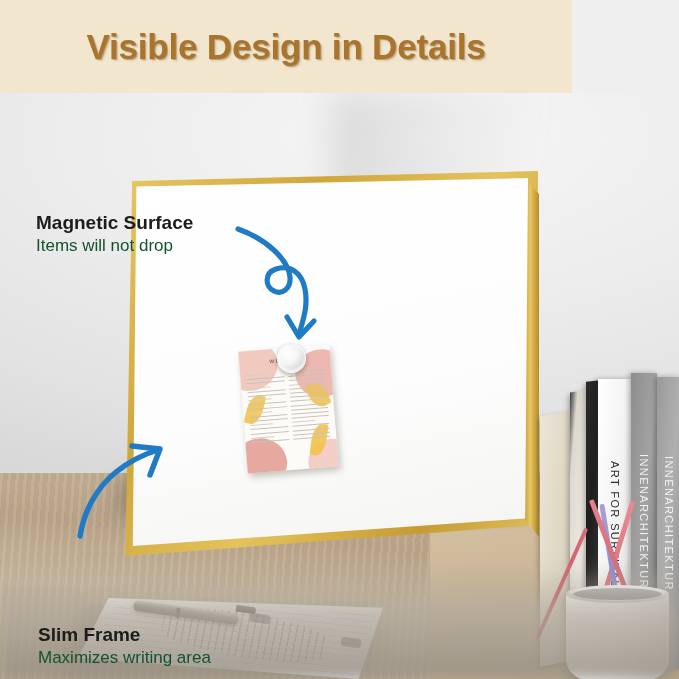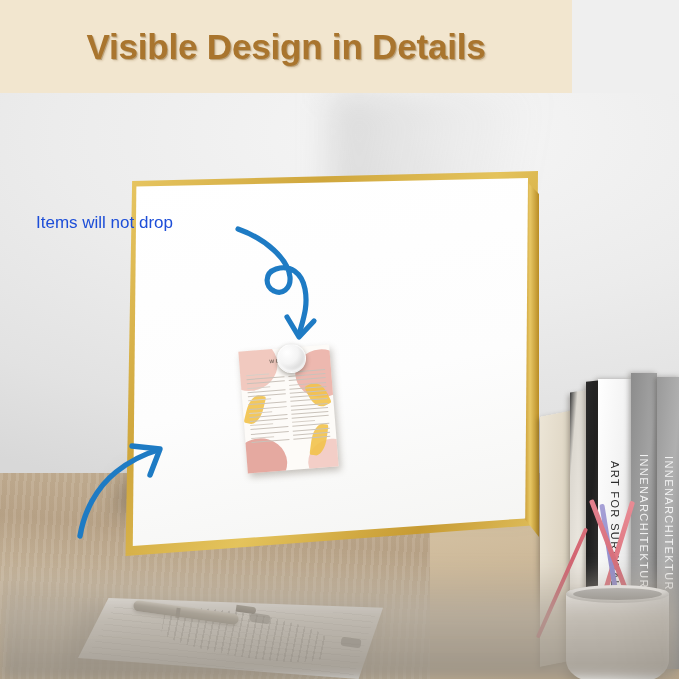--- a/index.html
+++ b/index.html
@@ -208,21 +208,21 @@
     background:linear-gradient(180deg,#8e8a80,#4d4a44);
   }
   .pen-band{
     position:absolute;left:176px;top:515px;width:4px;height:10px;transform:rotate(8deg);
     background:#5e5a52;opacity:.7;
   }
 
   
   .anno{position:absolute;}
   .anno-title{font-size:19px;font-weight:bold;color:#1c1c1c;white-space:nowrap;line-height:1.2;}
-  .anno-sub{font-size:17px;font-weight:normal;color:#1d4ed8;white-space:nowrap;line-height:1.35;}
+  .anno-sub{font-size:17px;font-weight:normal;color:#14532d;white-space:nowrap;line-height:1.35;}
   .anno-top{left:36px;top:119px;}
   .anno-bot{left:38px;top:531px;}
   .arrow-svg{position:absolute;overflow:visible;}
 </style>
 </head>
 <body>
 
 <div class="shot">
 
   <div class="banner">
@@ -325,27 +325,32 @@
     <div class="pad-spiral"></div>
     <div class="pad-logo pl1"></div>
     <div class="pad-logo pl2"></div>
     <div class="pen"></div>
     <div class="pen-band"></div>
     <div class="pen-tip"></div>
 
     <div class="desk-fore"></div>
 
     <div class="anno anno-top">
+      <div class="anno-title">Magnetic Surface</div>
       <div class="anno-sub">Items will not drop</div>
     </div>
     <svg class="arrow-svg" style="left:232px;top:126px;width:110px;height:125px;" viewBox="0 0 110 125">
       <path d="M6,10 C34,20 56,40 58,58 C59,70 50,76 42,72 C33,68 32,54 44,50
                C58,45 70,54 73,70 C76,86 72,98 68,112" fill="none" stroke="#1e7bc4" stroke-width="5.2" stroke-linecap="round" stroke-linejoin="round"></path>
       <path d="M55,98 L67,118 L82,102" fill="none" stroke="#1e7bc4" stroke-width="5.2" stroke-linecap="round" stroke-linejoin="round"></path>
     </svg>
 
+    <div class="anno anno-bot">
+      <div class="anno-title">Slim Frame</div>
+      <div class="anno-sub">Maximizes writing area</div>
+    </div>
     <svg class="arrow-svg" style="left:70px;top:345px;width:110px;height:105px;" viewBox="0 0 110 105">
       <path d="M10,98 C14,74 26,50 46,34 C60,23 74,16 88,12" fill="none" stroke="#1e7bc4" stroke-width="5.4" stroke-linecap="round" stroke-linejoin="round"></path>
       <path d="M62,8 L90,11 L80,37" fill="none" stroke="#1e7bc4" stroke-width="5.4" stroke-linecap="round" stroke-linejoin="round"></path>
     </svg>
 
   </div>
 </div>
 
 </body></html>

